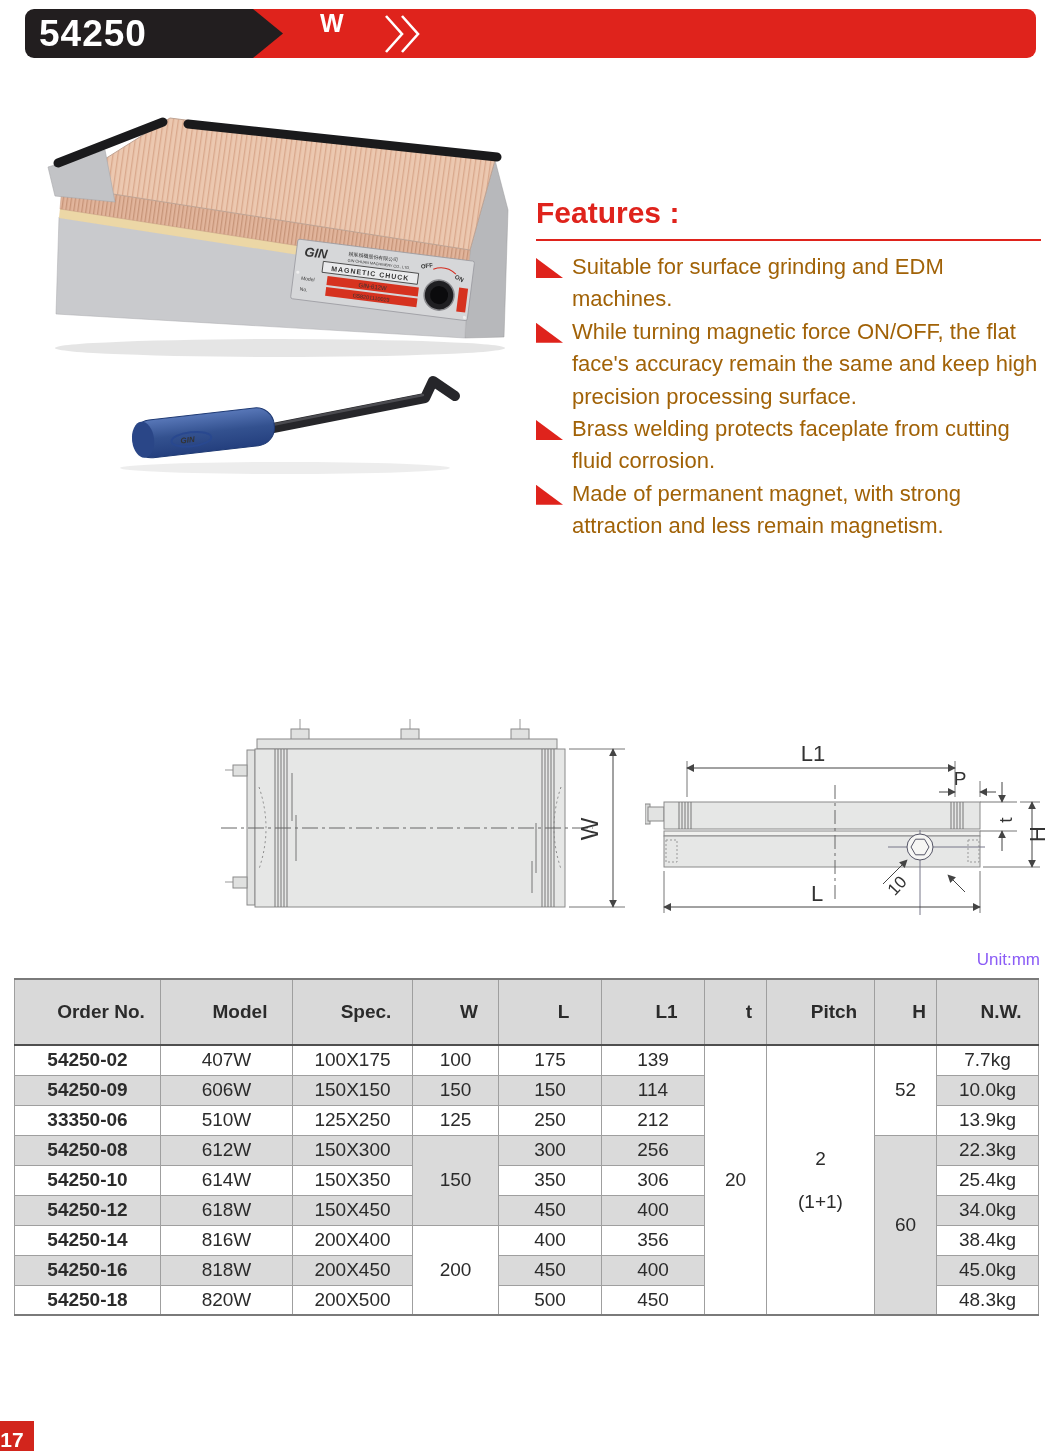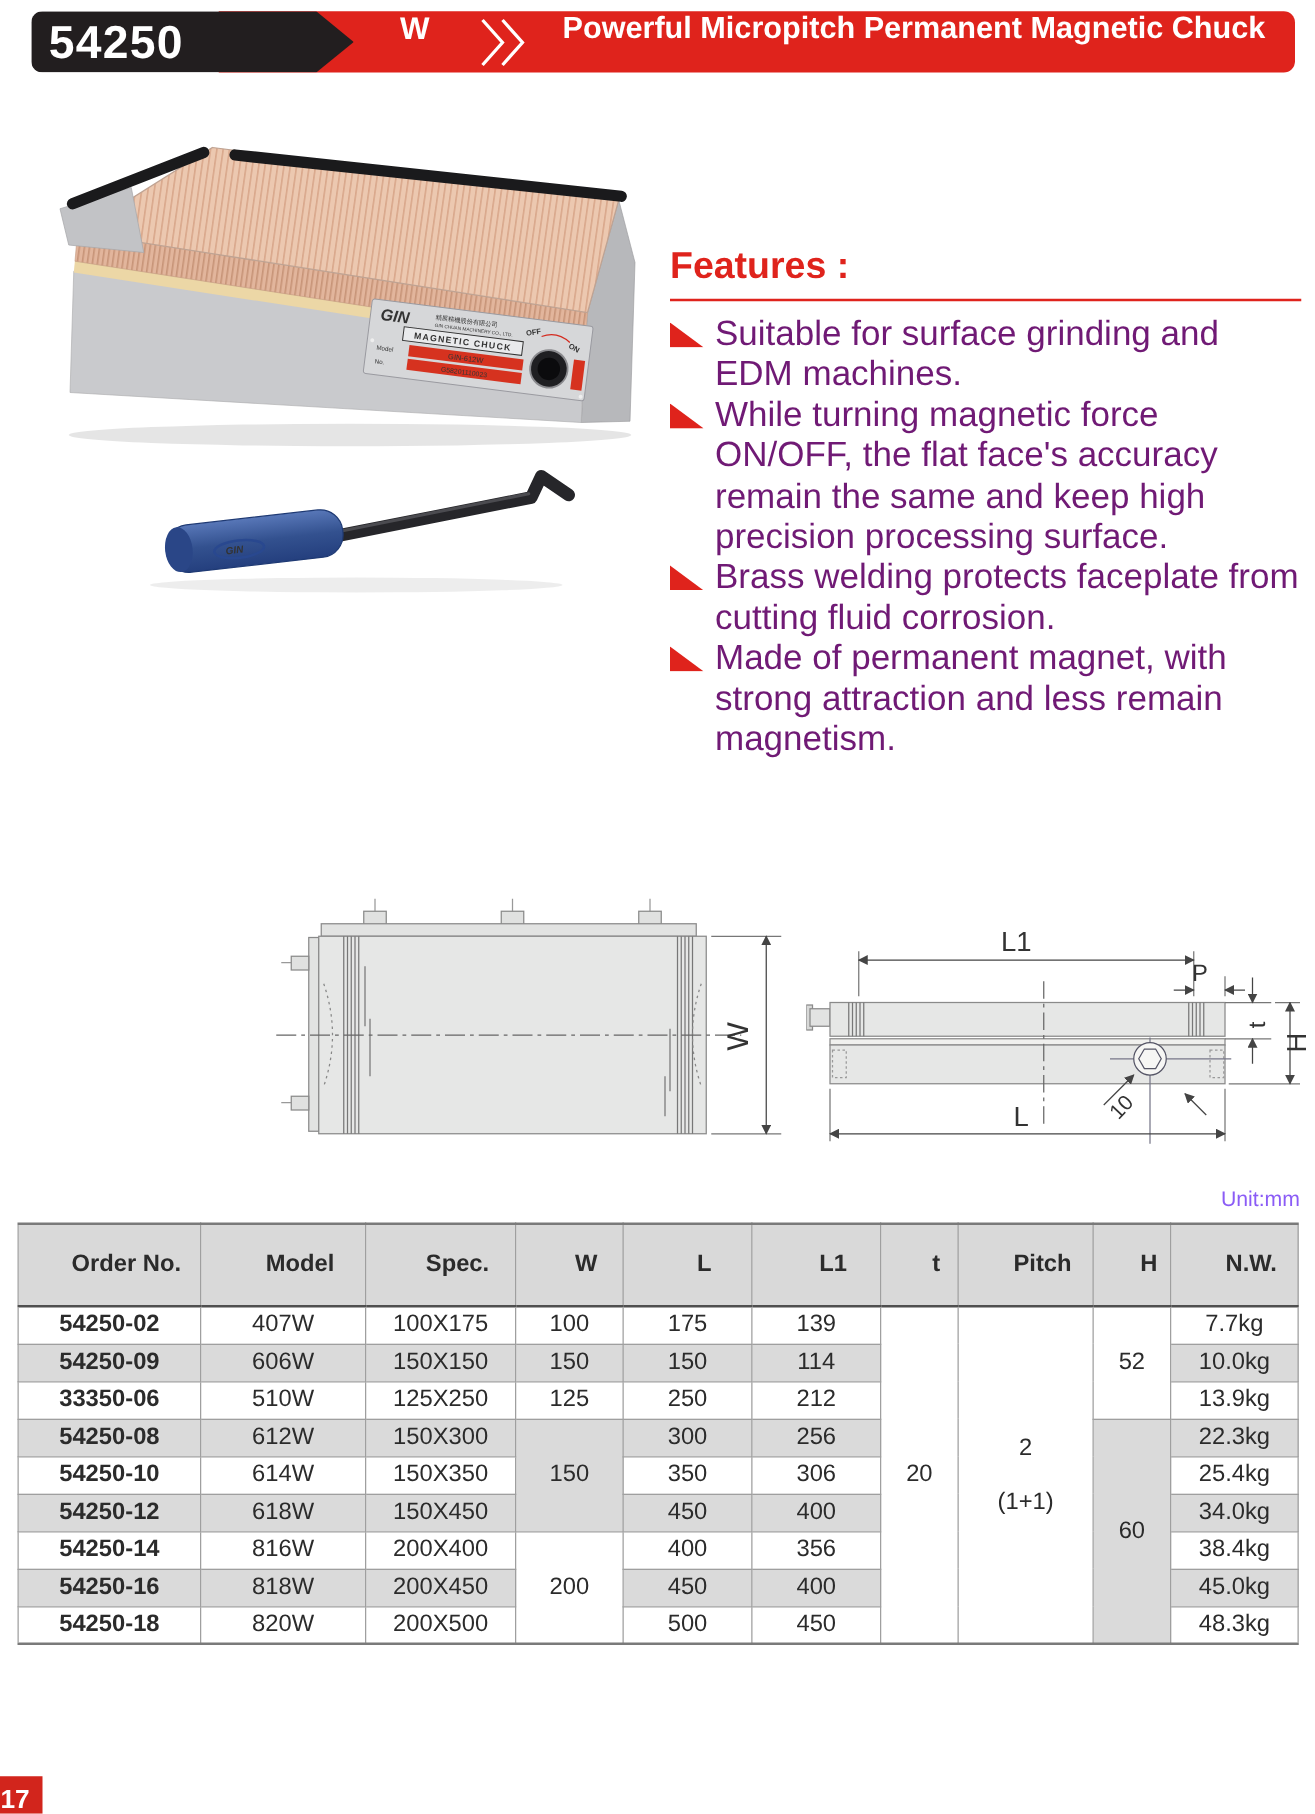--- a/index.html
+++ b/index.html
@@ -21,21 +21,21 @@
 
   
   .photo-block{position:absolute;left:45px;top:95px;width:480px;height:405px;}
   .features-block{position:absolute;left:536px;top:196px;width:505px;}
   .features-block h2{margin:0 0 10px 0;color:#df231c;font-size:30px;font-weight:bold;
                      border-bottom:2px solid #df231c;padding-bottom:9px;}
   .features-block ul{list-style:none;margin:6px 0 0 0;padding:0;}
   .features-block li{display:flex;align-items:flex-start;margin:0;}
   .features-block .tri{flex:0 0 27px;width:27px;height:20px;background:#df231c;margin:7px 9px 0 0;
                        clip-path:polygon(0 0,100% 100%,0 100%);}
-  .features-block .ftxt{font-size:28px;line-height:32.4px;color:#701a75;width:468px;}
+  .features-block .ftxt{font-size:22px;line-height:32.4px;color:#a16207;width:468px;}
 
   
   .drawL{position:absolute;left:215px;top:703px;}
   .drawR{position:absolute;left:645px;top:735px;}
   svg text{font-family:"Liberation Sans",sans-serif;fill:#333;}
 
   
   .unit{position:absolute;left:840px;top:950px;width:200px;text-align:right;font-size:17px;color:#8b5cf6;}
   .spec-table{position:absolute;left:14px;top:978px;width:1024px;border-collapse:collapse;table-layout:fixed;}
   .spec-table th,.spec-table td{border:1px solid #9f9f9f;text-align:center;vertical-align:middle;
@@ -63,21 +63,20 @@
     <div class="blackbadge">
       <span>54250</span>
     </div>
     <div class="series">W</div>
     <div class="chev">
       <svg width="40" height="38" viewBox="0 0 40 38">
         <path d="M3,1 L19,19 L3,37" fill="none" stroke="#ffffff" stroke-width="2.6"></path>
         <path d="M19,1 L35,19 L19,37" fill="none" stroke="#ffffff" stroke-width="2.6"></path>
       </svg>
     </div>
-    <div class="title">Powerful Micropitch Permanent Magnetic Chuck</div>
   </header>
 
   <div class="photo-block">
     <svg width="480" height="270" viewBox="0 0 480 270">
       <defs>
         <pattern id="poles" width="5" height="12" patternUnits="userSpaceOnUse" patternTransform="rotate(8)">
           <rect width="5" height="12" fill="#ecc8b0"></rect>
           <rect width="1.3" height="12" fill="#d9a88c"></rect>
         </pattern>
         <pattern id="polesSide" width="4" height="12" patternUnits="userSpaceOnUse" patternTransform="rotate(8)">

